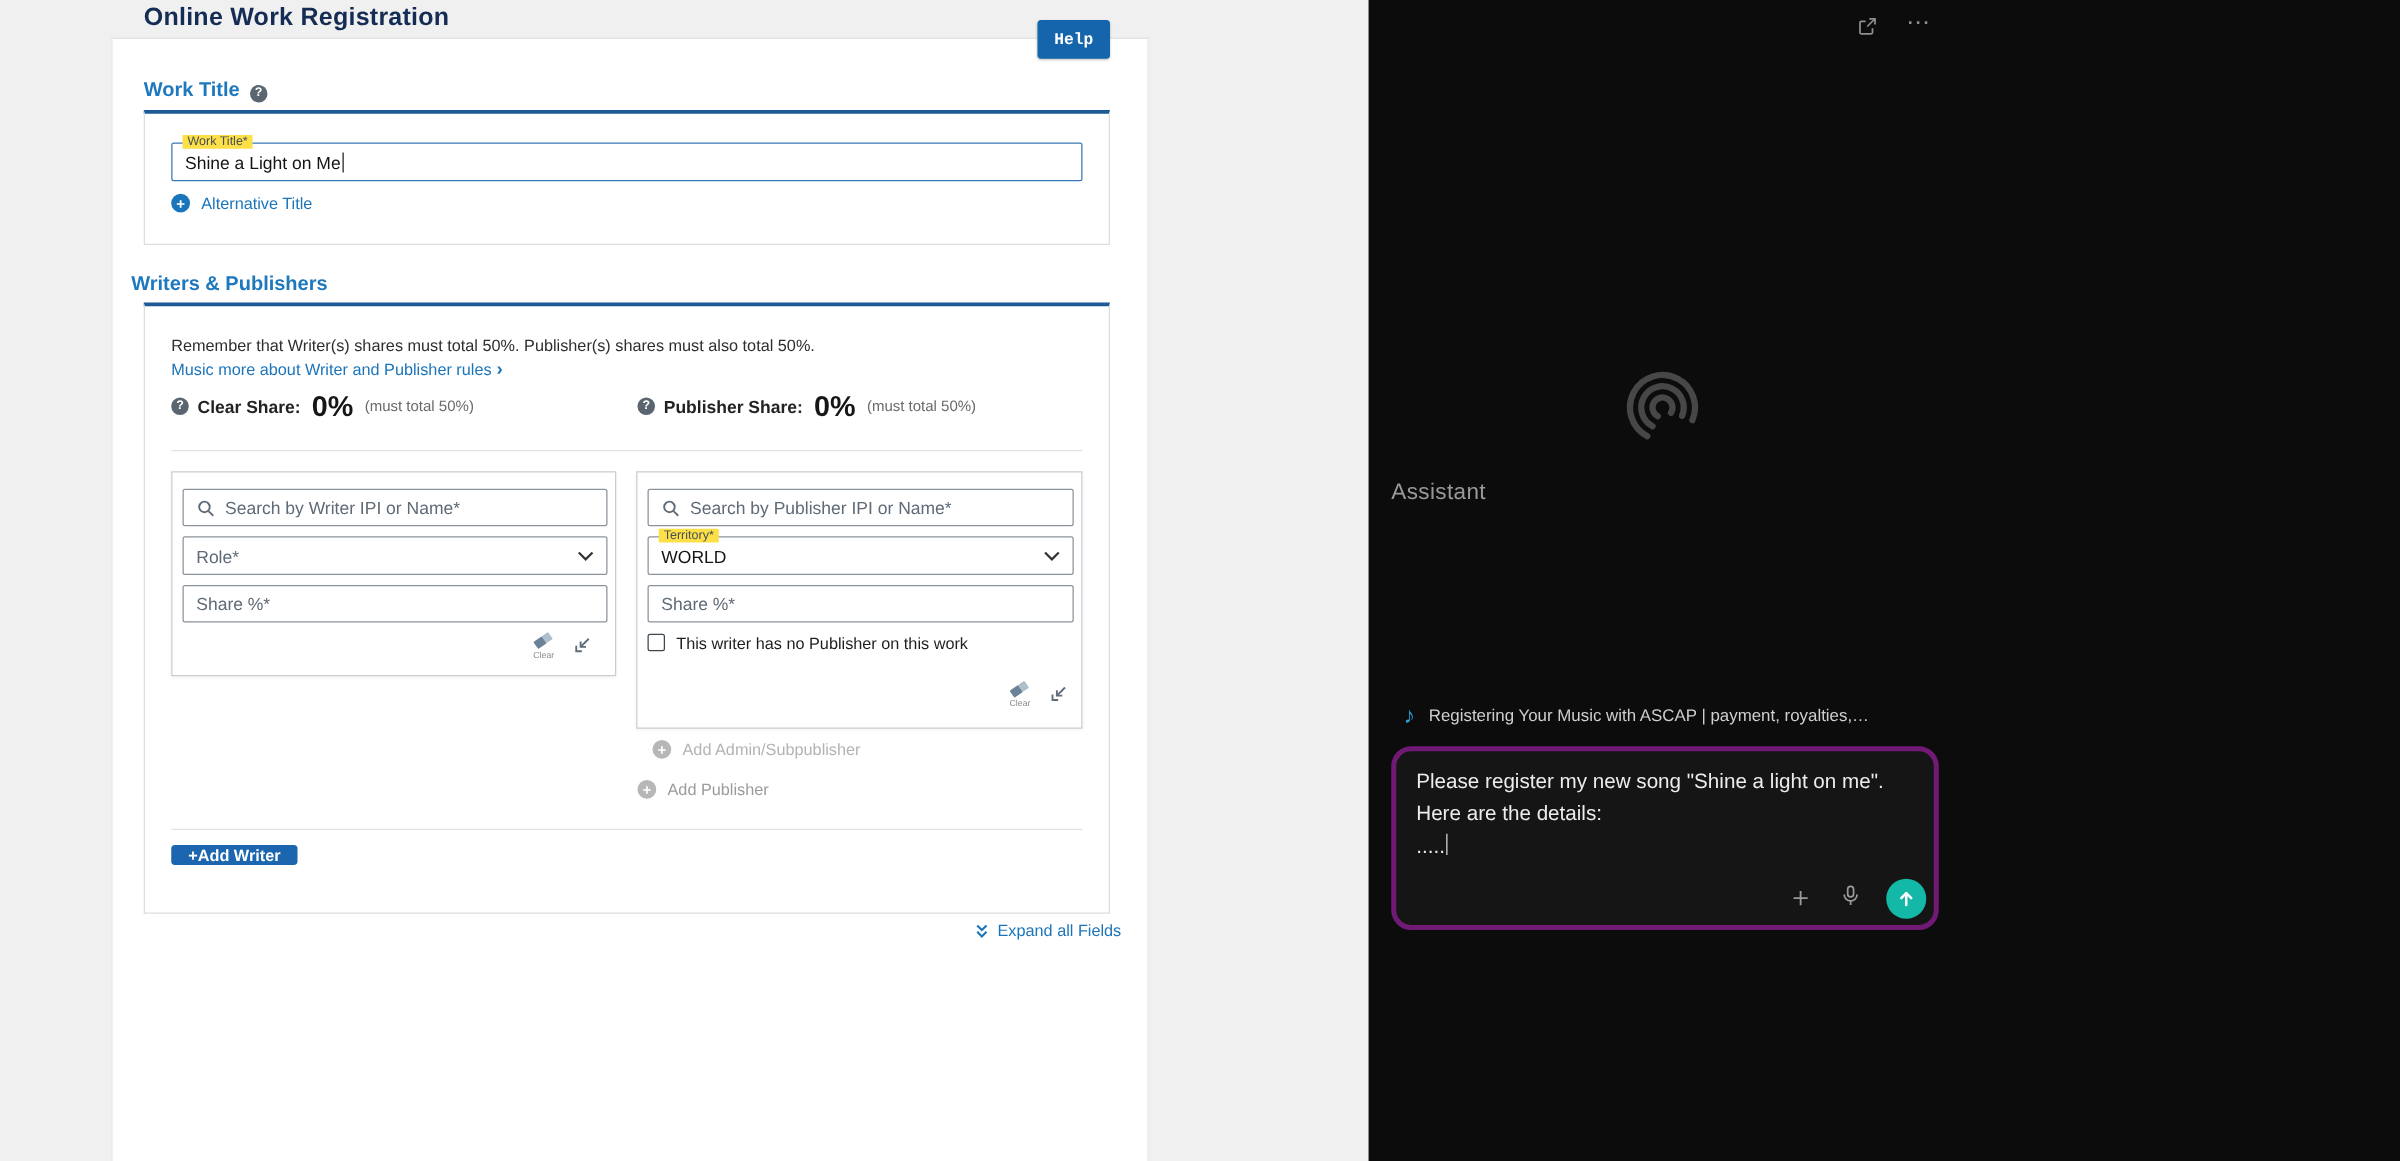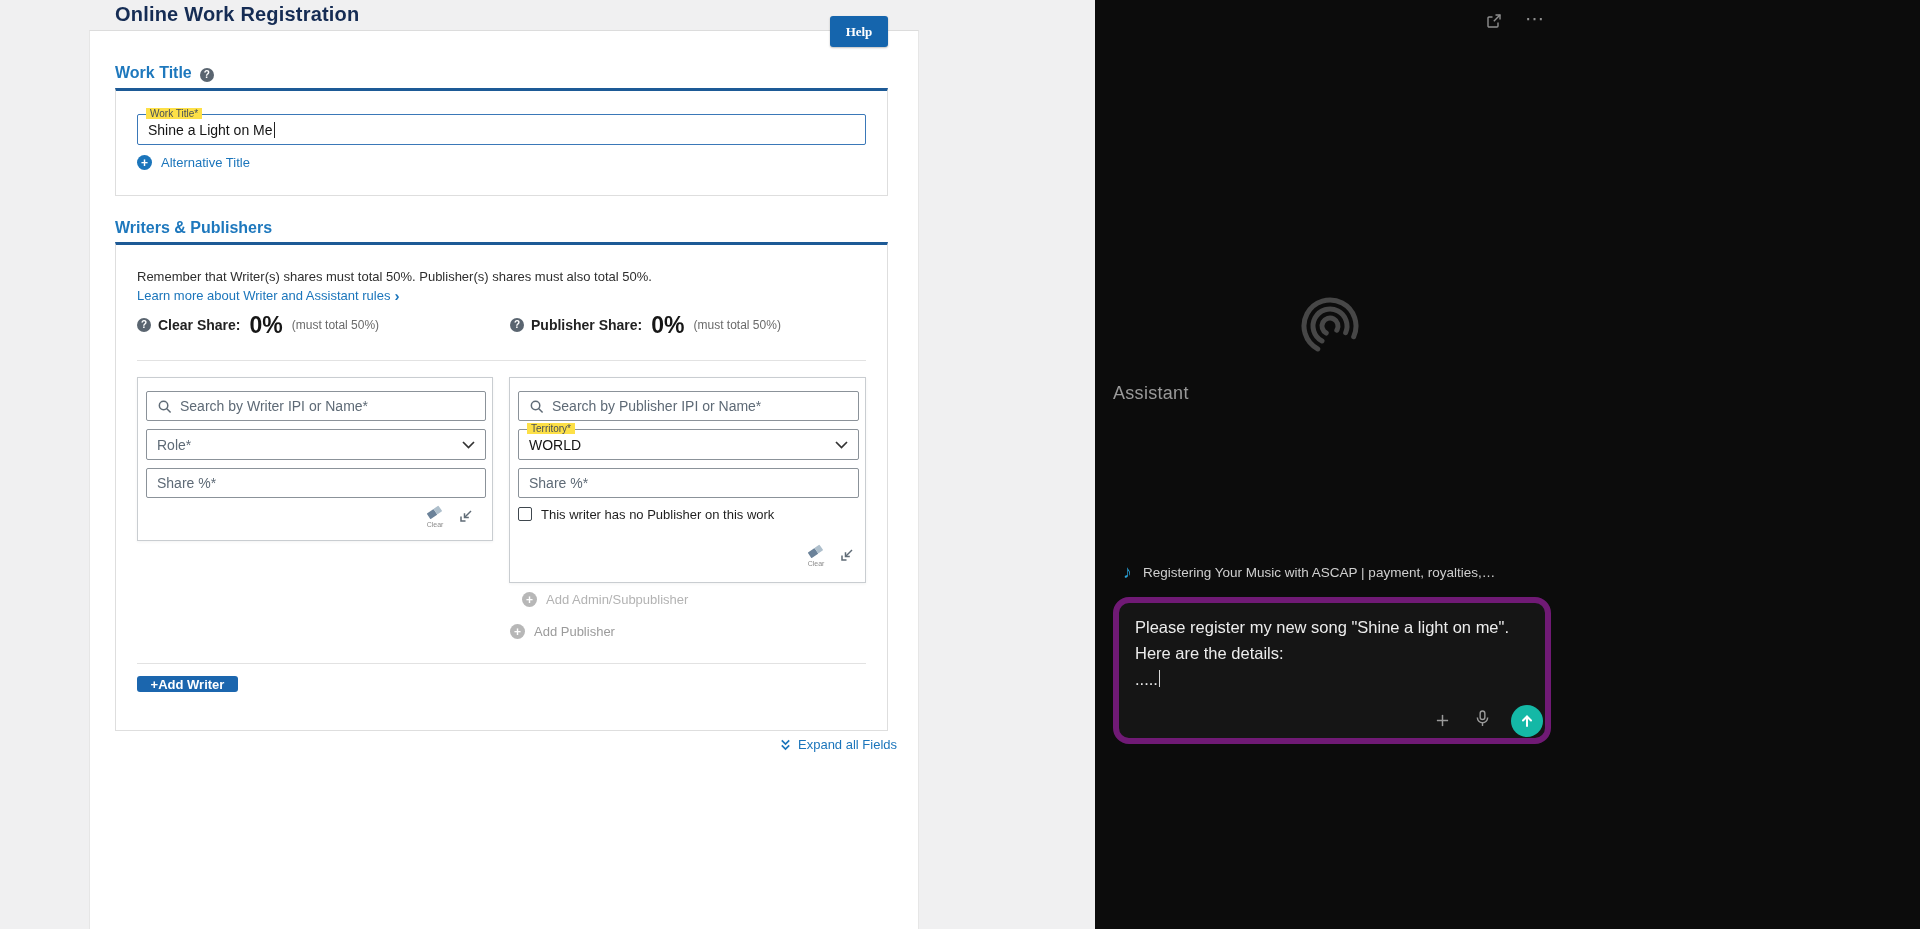--- a/index.html
+++ b/index.html
@@ -4,21 +4,21 @@
 <style>
   *{margin:0;padding:0;box-sizing:border-box}
   html,body{font-family:"Liberation Sans",sans-serif;background:#0c0c0c}
   .screen{position:relative;width:1920px;height:929px;overflow:hidden;background:#0c0c0c}
   .abs{position:absolute}
 
   
   .form-pane{background:#f0f0f1}
   .white-card{background:#fff;border-top:1px solid #dcdcdc;border-left:1px solid #e6e6e6;border-right:1px solid #e6e6e6}
   .page-title{font-size:20px;font-weight:700;color:#152c54;letter-spacing:.2px;white-space:nowrap}
-  .help-btn{background:#1565ad;color:#fff;border:none;border-radius:3px;font-size:13px;font-weight:600;font-family:Liberation Serif, serif;cursor:pointer;box-shadow:0 1px 2px rgba(0,0,0,.25)}
+  .help-btn{background:#1565ad;color:#fff;border:none;border-radius:3px;font-size:13px;font-weight:600;font-family:Liberation Mono, monospace;cursor:pointer;box-shadow:0 1px 2px rgba(0,0,0,.25)}
   .sec-head{display:flex;align-items:flex-end;gap:8px}
   .sec-title{font-size:16px;font-weight:700;color:#1e78bd;white-space:nowrap}
   .qicon{width:14px;height:14px;border-radius:50%;background:#5a6570;color:#fff;font-size:10px;font-weight:700;display:inline-flex;align-items:center;justify-content:center;line-height:1;flex:0 0 auto}
   .sec-box{background:#fff;border:1px solid #dedede;border-top:3px solid #1d5a96}
   .fld{position:absolute;background:#fff;border:1px solid #8b9299;border-radius:2px;display:flex;align-items:center;padding:0 10px;font-size:14px;color:#1c1c1c}
   .fld.focused{border-color:#3a78b8}
   .fld input{border:none;outline:none;width:100%;font:inherit;color:#0369a1;background:transparent}
   .fld input::placeholder{color:#5e6a76;opacity:1}
   .fld-label{position:absolute;top:-7px;left:8px;background:#fde047;padding:0 4px;font-size:10px;color:#474f58;white-space:nowrap}
   .fld-value{font-size:14px;color:#141414;white-space:nowrap}
@@ -50,21 +50,21 @@
   .add-writer-btn{background:#1b66ae;color:#fff;border:none;border-radius:3px;font-size:13px;font-weight:700;font-family:inherit;cursor:pointer}
 
   
   .assistant-pane{background:#0c0c0c}
   .icon-btn{color:#8f8f8f;cursor:pointer;display:inline-flex}
   .ellipsis{font-size:19px;color:#8f8f8f;letter-spacing:1px;line-height:1}
   .assistant-name{font-size:18px;color:#9a9a9a;text-align:left;letter-spacing:.3px}
   .history-row{display:flex;align-items:center;gap:11px;cursor:pointer}
   .note-icon{color:#2aa4db;font-size:18px;line-height:1;flex:0 0 auto}
   .history-title{font-size:13.5px;color:#cfcfcf;white-space:nowrap;overflow:hidden;text-overflow:ellipsis}
-  .chat-box{background:#151515;border:6px solid #701a75;border-radius:16px;cursor:text}
+  .chat-box{background:#151515;border:4px solid #701a75;border-radius:16px;cursor:text}
   .chat-line{font-size:16.5px;color:#ececec;line-height:26px;white-space:nowrap}
   .chat-caret{display:inline-block;width:1.5px;height:17px;background:#d9d9d9;vertical-align:-2px;margin-left:1px}
   .send-btn{background:#14b8a6;border:none;border-radius:50%;display:flex;align-items:center;justify-content:center;cursor:pointer}
 </style>
 </head>
 <body>
 
 <div class="screen">
 
   <div class="form-pane abs" style="left:0;top:0;width:1095px;height:929px">
@@ -86,30 +86,30 @@
       <span class="fld-label">Work Title*</span>
       <span class="fld-value">Shine a Light on Me</span>
       <span class="caret"></span>
     </div>
 
     <div class="link-row abs" style="left:137px;top:155px">
       <span class="plus blue">+</span>
       <span class="link">Alternative Title</span>
     </div>
 
-    <div class="sec-head abs" style="left:115px;top:219px">
+    <div class="sec-head abs" style="left:105px;top:219px">
       <span class="sec-title">Writers &amp; Publishers</span>
     </div>
 
     <div class="sec-box abs" style="left:115px;top:242px;width:773px;height:489px"></div>
 
     <div class="body-text abs" style="left:137px;top:269px">Remember that Writer(s) shares must total 50%. Publisher(s) shares must also total 50%.</div>
 
     <div class="link-row abs" style="left:137px;top:288px;gap:0">
-      <span class="link">Learn more about Writer and Assistant rules</span>
+      <span class="link">Music more about Writer and Publisher rules</span>
       <span class="chev-right">›</span>
     </div>
 
     <div class="share-row abs" style="left:137px;top:310px">
       <span class="qicon">?</span>
       <span class="share-label">Clear Share:</span>
       <span class="share-value">0%</span>
       <span class="share-note">(must total 50%)</span>
     </div>
 

